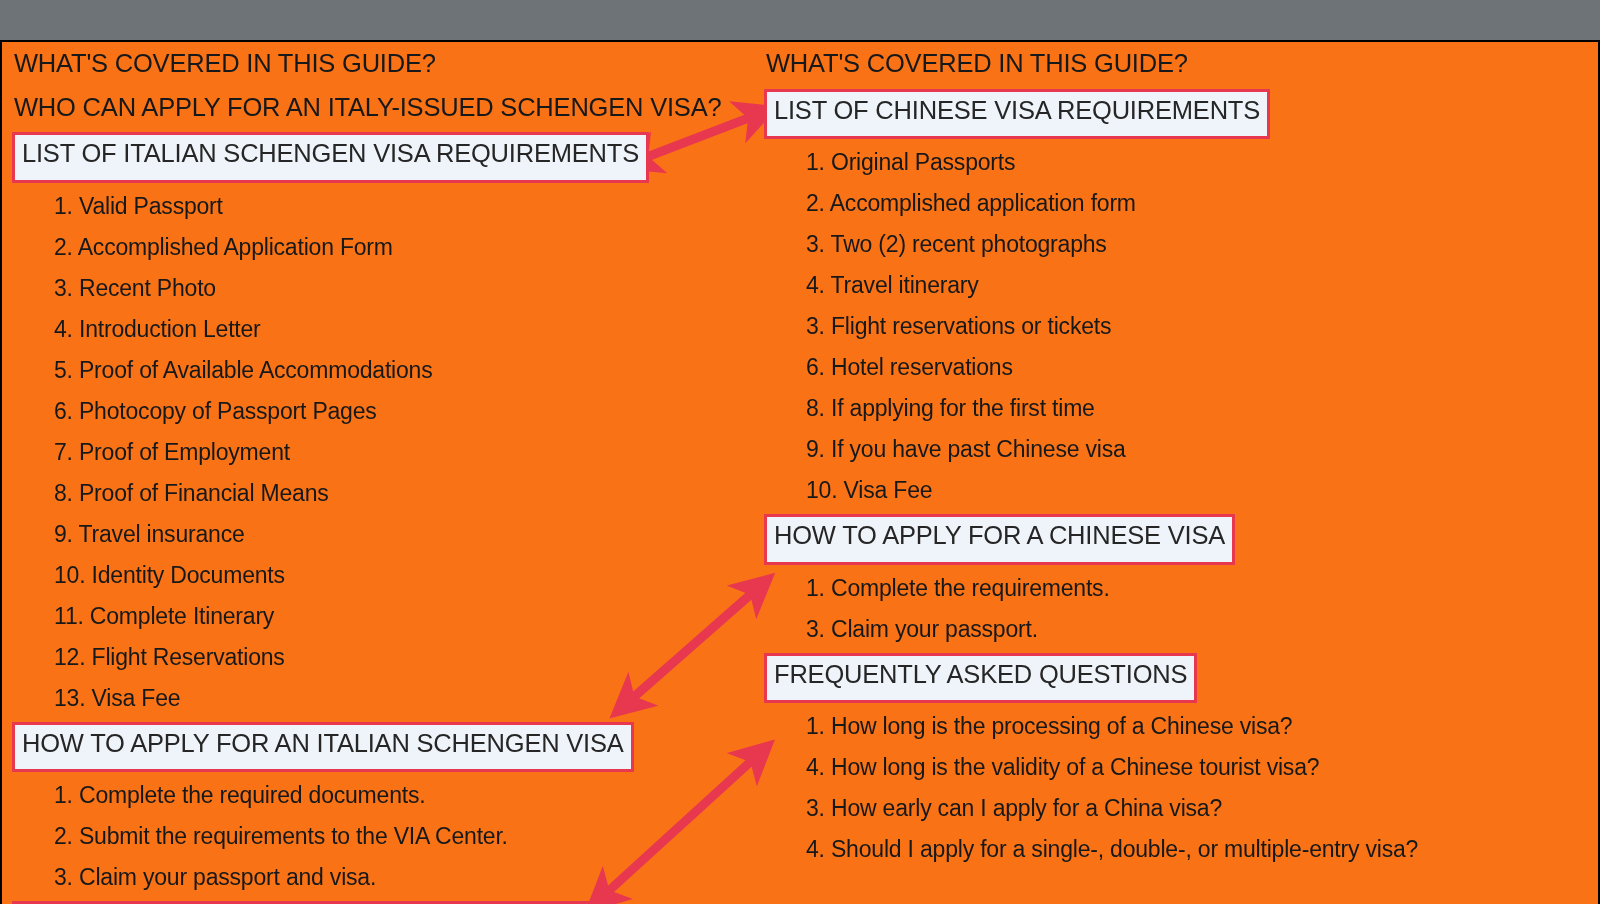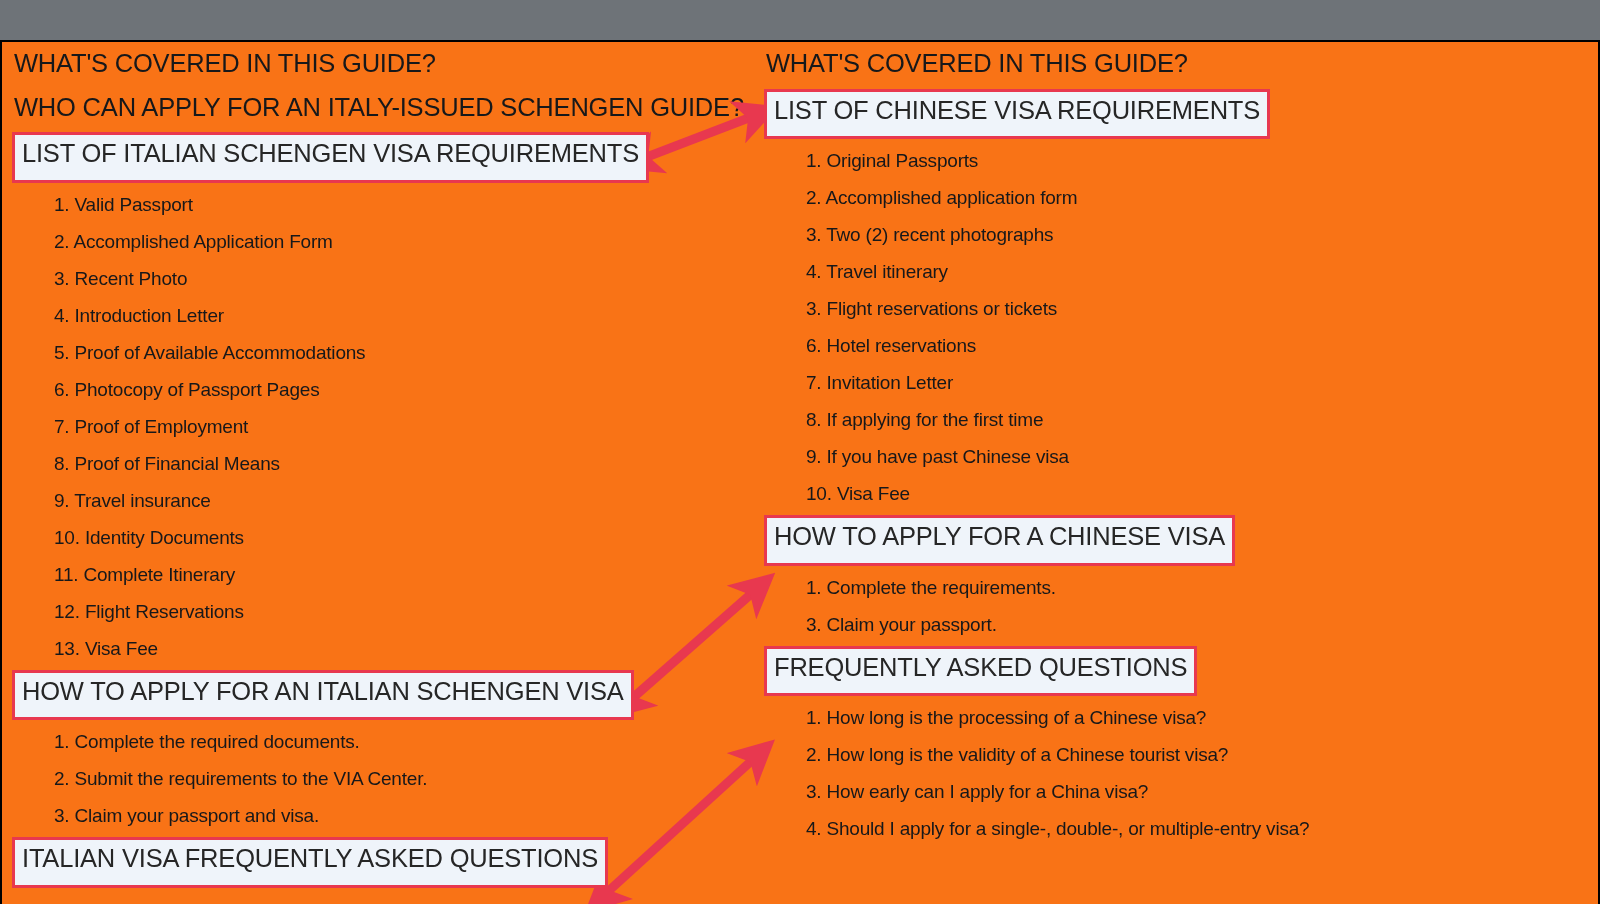--- a/index.html
+++ b/index.html
@@ -48,21 +48,21 @@
     color: #262626;
     position: relative;
     z-index: 3;
   }
   .box-wrap {
     padding: 3px 0 3px 0;
     line-height: 0;
   }
 
   .item {
-    font-size: 19px;
+    font-size: 23px;
     line-height: 1.0;
     color: #17181a;
     letter-spacing: -0.2px;
     white-space: nowrap;
     padding: 9px 0 9px 42px;
   }
 
   svg.arrows {
     position: absolute;
     left: 0;
@@ -89,21 +89,21 @@
     </defs>
     <g id="arrow-group">
         <line x1="637" y1="118" x2="757" y2="72" stroke="#e8384f" stroke-width="9" marker-end="url(#ah-end)" marker-start="url(#ah-start)"></line>
         <line x1="625" y1="661" x2="757" y2="545" stroke="#e8384f" stroke-width="9" marker-end="url(#ah-end)" marker-start="url(#ah-start)"></line>
         <line x1="600" y1="855" x2="757" y2="712" stroke="#e8384f" stroke-width="9" marker-end="url(#ah-end)" marker-start="url(#ah-start)"></line>
       </g>
   </svg>
 
   <div class="col" id="col-left">
       <div class="heading plain">WHAT'S COVERED IN THIS GUIDE?</div>
-      <div class="heading plain">WHO CAN APPLY FOR AN ITALY-ISSUED SCHENGEN GUIDE?</div>
+      <div class="heading plain">WHO CAN APPLY FOR AN ITALY-ISSUED SCHENGEN VISA?</div>
       <div class="box-wrap"><div class="heading boxed">LIST OF ITALIAN SCHENGEN VISA REQUIREMENTS</div></div>
       <div class="item">1. Valid Passport</div>
       <div class="item">2. Accomplished Application Form</div>
       <div class="item">3. Recent Photo</div>
       <div class="item">4. Introduction Letter</div>
       <div class="item">5. Proof of Available Accommodations</div>
       <div class="item">6. Photocopy of Passport Pages</div>
       <div class="item">7. Proof of Employment</div>
       <div class="item">8. Proof of Financial Means</div>
       <div class="item">9. Travel insurance</div>
@@ -119,27 +119,26 @@
     </div>
   <div class="col" id="col-right">
       <div class="heading plain">WHAT'S COVERED IN THIS GUIDE?</div>
       <div class="box-wrap"><div class="heading boxed">LIST OF CHINESE VISA REQUIREMENTS</div></div>
       <div class="item">1. Original Passports</div>
       <div class="item">2. Accomplished application form</div>
       <div class="item">3. Two (2) recent photographs</div>
       <div class="item">4. Travel itinerary</div>
       <div class="item">3. Flight reservations or tickets</div>
       <div class="item">6. Hotel reservations</div>
-      <div class="item">7. Invitation Letter</div>
       <div class="item">8. If applying for the first time</div>
       <div class="item">9. If you have past Chinese visa</div>
       <div class="item">10. Visa Fee</div>
       <div class="box-wrap"><div class="heading boxed">HOW TO APPLY FOR A CHINESE VISA</div></div>
       <div class="item">1. Complete the requirements.</div>
       <div class="item">3. Claim your passport.</div>
       <div class="box-wrap"><div class="heading boxed">FREQUENTLY ASKED QUESTIONS</div></div>
       <div class="item">1. How long is the processing of a Chinese visa?</div>
-      <div class="item">2. How long is the validity of a Chinese tourist visa?</div>
+      <div class="item">4. How long is the validity of a Chinese tourist visa?</div>
       <div class="item">3. How early can I apply for a China visa?</div>
       <div class="item">4. Should I apply for a single-, double-, or multiple-entry visa?</div>
     </div>
 
 </div>
 
 </body></html>

